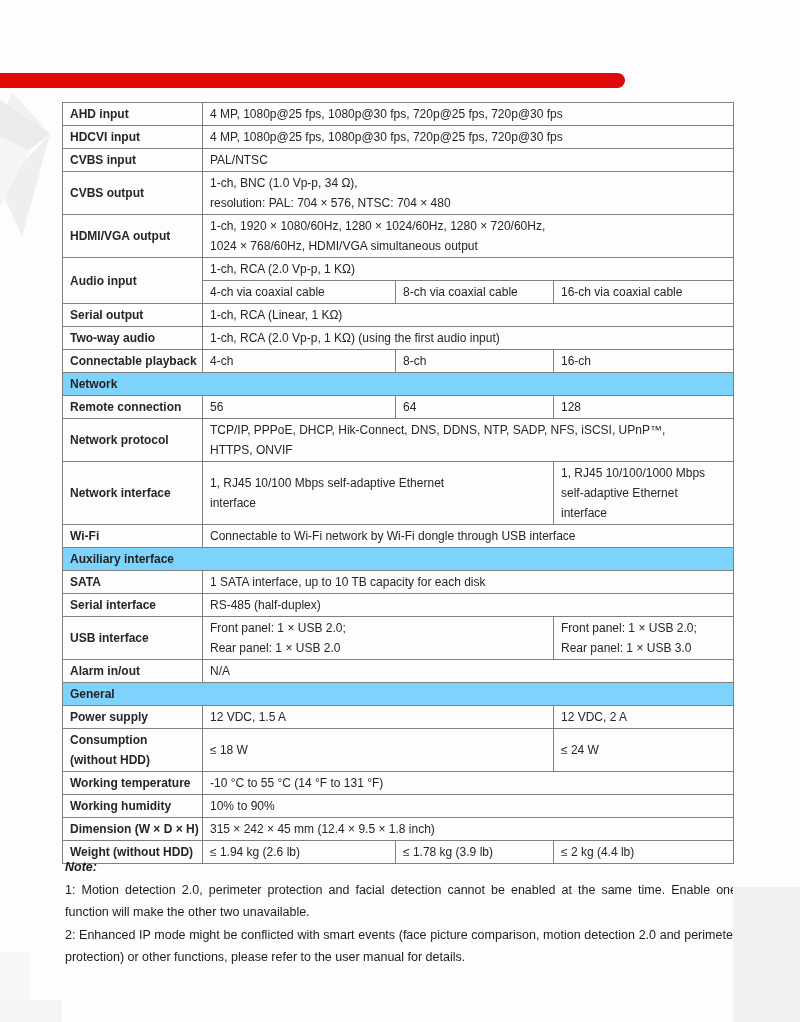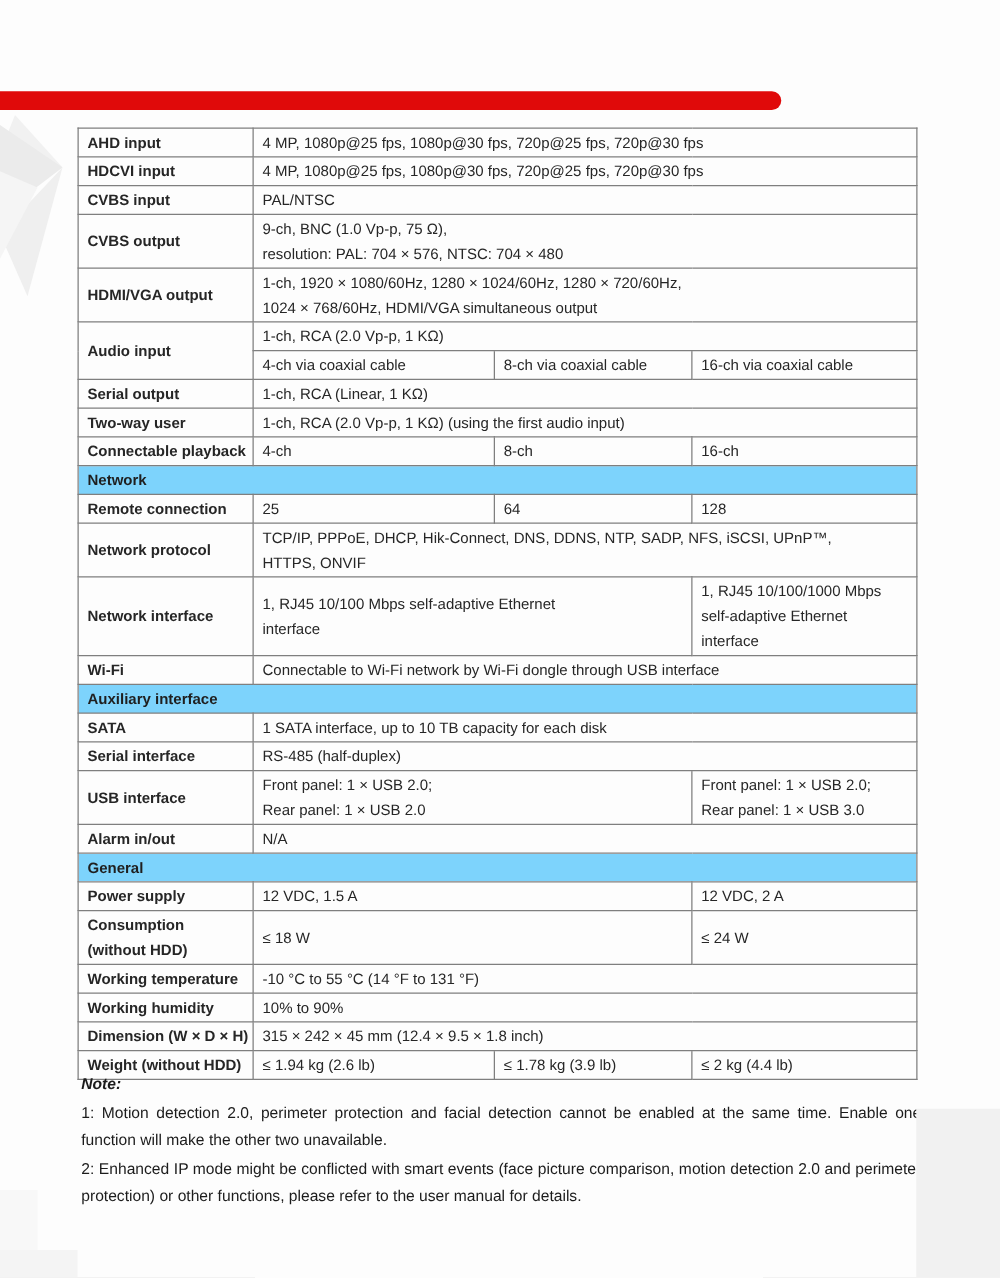--- a/index.html
+++ b/index.html
@@ -96,21 +96,21 @@
           </td>
           <td colspan="3">
             <div>PAL/NTSC</div>
           </td>
         </tr>
         <tr>
           <td class="label" rowspan="1">
             <div>CVBS output</div>
           </td>
           <td colspan="3">
-            <div>9-ch, BNC (1.0 Vp-p, 75 Ω),</div>
+            <div>1-ch, BNC (1.0 Vp-p, 34 Ω),</div>
             <div>resolution: PAL: 704 × 576, NTSC: 704 × 480</div>
           </td>
         </tr>
         <tr>
           <td class="label" rowspan="1">
             <div>HDMI/VGA output</div>
           </td>
           <td colspan="3">
             <div>1-ch, 1920 × 1080/60Hz, 1280 × 1024/60Hz, 1280 × 720/60Hz,</div>
             <div>1024 × 768/60Hz, HDMI/VGA simultaneous output</div>
@@ -138,21 +138,21 @@
         <tr>
           <td class="label" rowspan="1">
             <div>Serial output</div>
           </td>
           <td colspan="3">
             <div>1-ch, RCA (Linear, 1 KΩ)</div>
           </td>
         </tr>
         <tr>
           <td class="label" rowspan="1">
-            <div>Two-way user</div>
+            <div>Two-way audio</div>
           </td>
           <td colspan="3">
             <div>1-ch, RCA (2.0 Vp-p, 1 KΩ) (using the first audio input)</div>
           </td>
         </tr>
         <tr>
           <td class="label" rowspan="1">
             <div>Connectable playback</div>
           </td>
           <td colspan="1">
@@ -166,21 +166,21 @@
           </td>
         </tr>
         <tr class="section-row">
           <td colspan="4">Network</td>
         </tr>
         <tr>
           <td class="label" rowspan="1">
             <div>Remote connection</div>
           </td>
           <td colspan="1">
-            <div>25</div>
+            <div>56</div>
           </td>
           <td colspan="1">
             <div>64</div>
           </td>
           <td colspan="1">
             <div>128</div>
           </td>
         </tr>
         <tr>
           <td class="label" rowspan="1">

